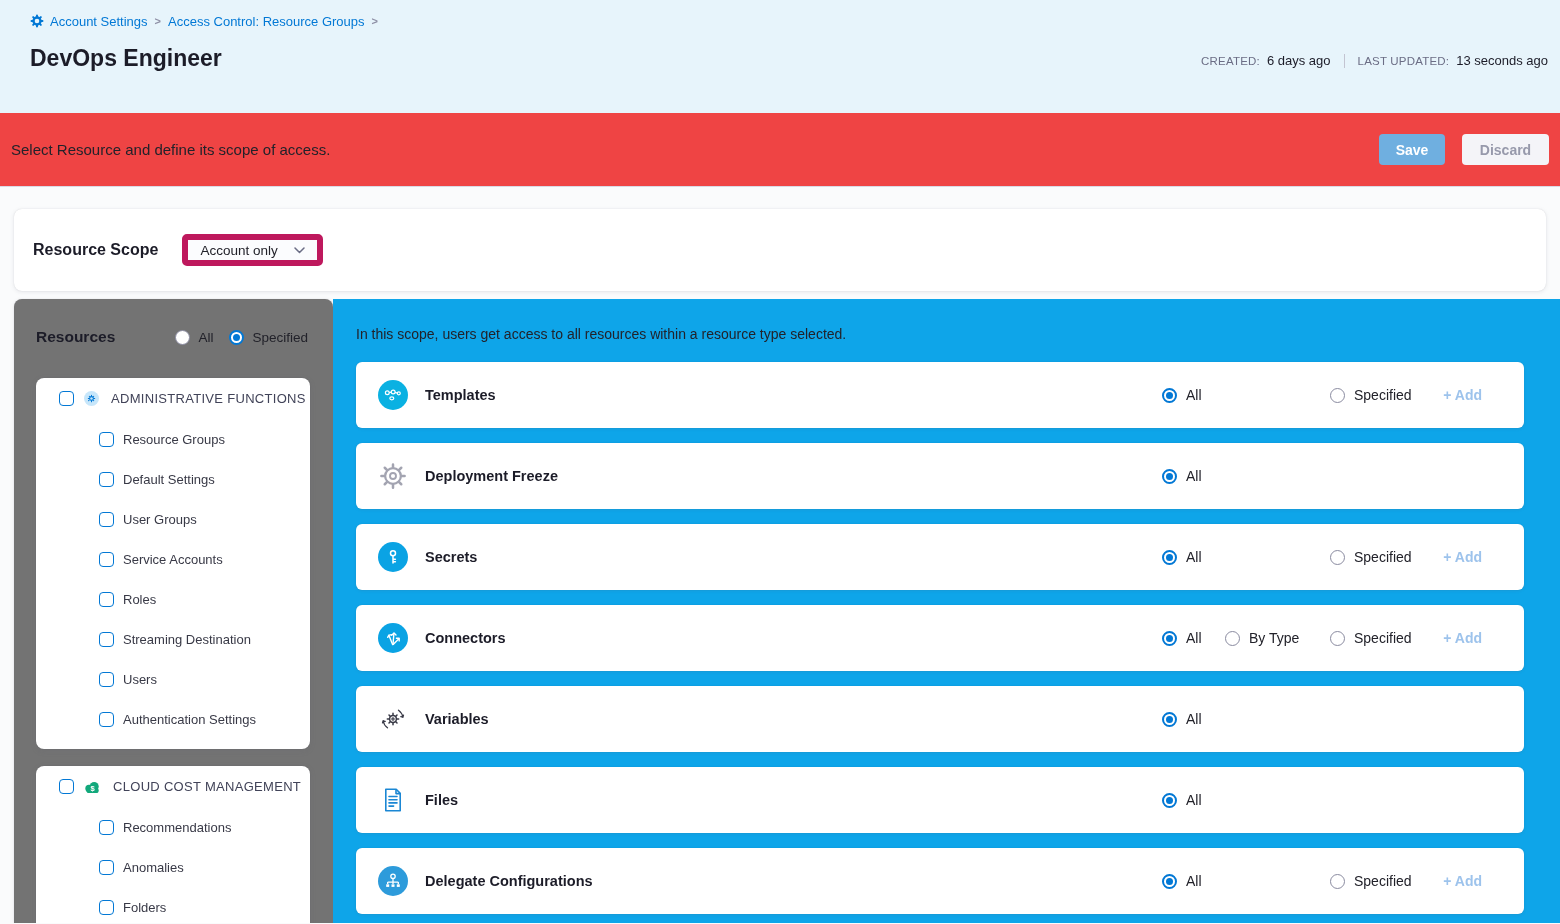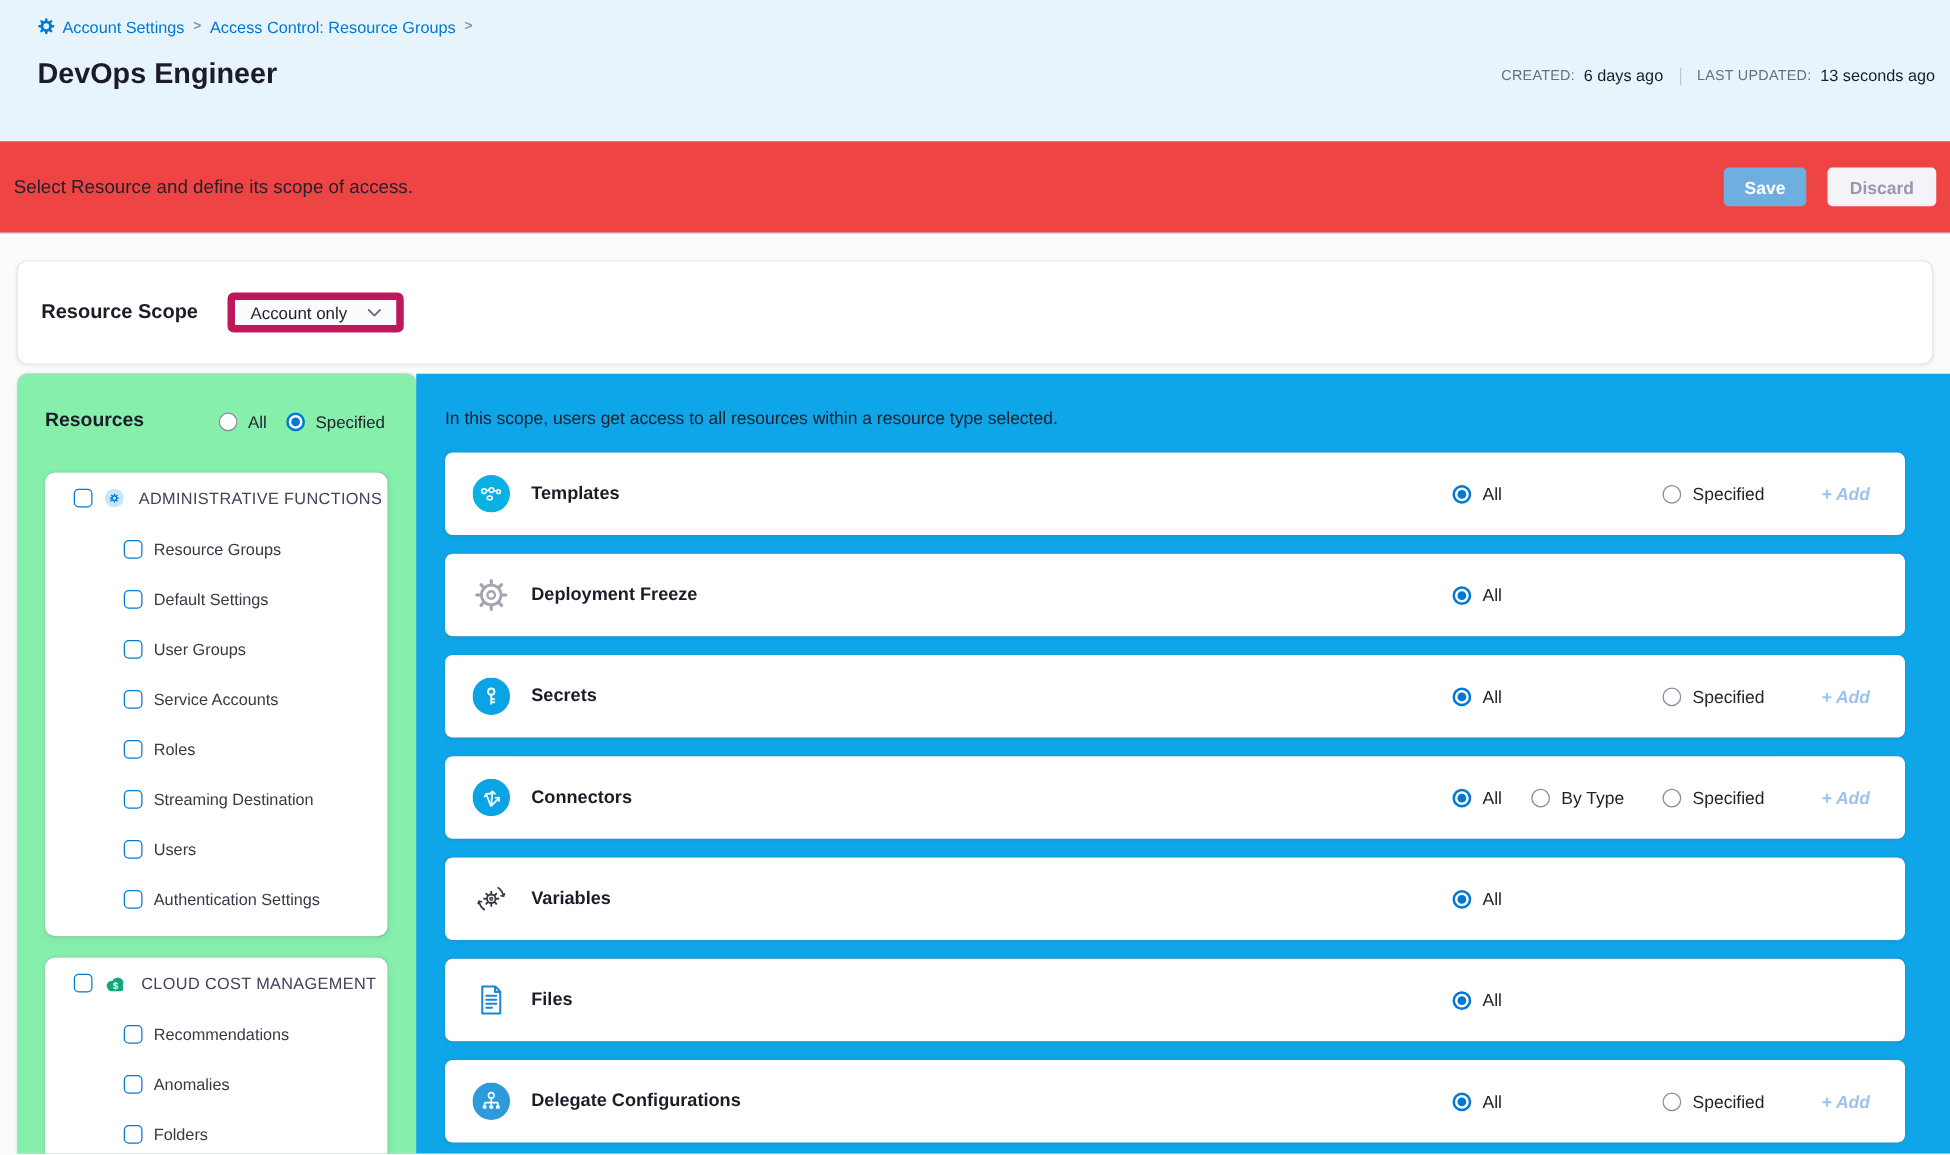--- a/index.html
+++ b/index.html
@@ -33,21 +33,21 @@
   .scope-card{width:1532px;height:82px;background:#fff;border-radius:8px;
     box-shadow:0 0 1px rgba(40,41,61,.16),0 1px 4px rgba(96,97,112,.14);
     display:flex;align-items:center;padding-left:19px;}
   .scope-label{font-size:16px;font-weight:700;color:#1c1c28;}
   .scope-select{margin-left:24px;height:32px;min-width:132px;border:6px solid #be185d;border-radius:5px;
     background:#fbfcfe;display:flex;align-items:center;padding:0 12px;font-family:inherit;
     font-size:13.5px;font-weight:500;color:#22222a;cursor:pointer;}
   .scope-select .chev{margin-left:16px;display:flex;}
   .content{display:flex;height:624px;margin-top:8px;}
   
-  .resources-panel{width:319px;flex:none;background:#86efac;border-radius:8px 8px 0 0;overflow:hidden;
+  .resources-panel{width:319px;flex:none;background:#737373;border-radius:8px 8px 0 0;overflow:hidden;
     box-shadow:0 0 1px rgba(40,41,61,.16),0 1px 4px rgba(96,97,112,.12);padding-top:29px;}
   .panel-head{display:flex;align-items:center;padding:0 25px 0 22px;}
   .panel-title{font-size:15.5px;font-weight:700;color:#1c1c28;}
   .panel-radios{margin-left:auto;display:flex;align-items:center;gap:16px;}
   .panel-radios .radio-opt{display:flex;align-items:center;gap:8px;font-size:13.5px;cursor:pointer;}
   .group-card{margin:32px 23px 0 22px;background:#fff;border-radius:8px;
     box-shadow:0 0 1px rgba(40,41,61,.2),0 2px 6px rgba(96,97,112,.14);padding:13px 0 10px;}
   .group-card + .group-card{margin-top:17px;}
   .group-head{display:flex;align-items:center;padding-left:23px;}
   .checkbox{width:15px;height:15px;border:1.5px solid var(--accent);border-radius:4px;background:#fff;flex:none;cursor:pointer;}
@@ -61,22 +61,22 @@
   .scope-desc{margin:0 0 20px;font-size:14px;color:#22222a;}
   .res-row{width:1168px;height:66px;background:#fff;border-radius:6px;margin-bottom:15px;
     box-shadow:0 0 1px rgba(40,41,61,.16),0 1px 3px rgba(96,97,112,.14);
     display:flex;align-items:center;padding-left:22px;}
   .row-icon{width:30px;height:30px;flex:none;display:flex;}
   .row-label{margin-left:17px;font-size:14.5px;font-weight:600;color:#1c1c28;}
   .row-controls{margin-left:auto;position:relative;width:364px;height:100%;flex:none;}
   .row-controls .radio-opt{position:absolute;top:50%;transform:translateY(-50%);
     display:flex;align-items:center;gap:9px;font-size:14px;cursor:pointer;}
   .opt-all{left:2px;} .opt-bytype{left:65px;} .opt-specified{left:170px;}
-  .add-link{position:absolute;right:28px;top:50%;transform:translateY(-50%);
-    font-size:14px;font-weight:700;color:var(--add);cursor:pointer;font-style:italic;}
+  .add-link{position:absolute;right:42px;top:50%;transform:translateY(-50%);
+    font-size:14px;font-weight:700;color:var(--add);cursor:pointer;}
   
   .radio{width:15px;height:15px;border-radius:50%;border:1.5px solid #8a8ba0;background:#fff;position:relative;flex:none;}
   .radio.sel{border:2px solid var(--accent);}
   .radio.sel::after{content:"";position:absolute;inset:2px;border-radius:50%;background:var(--accent);}
 </style>
 </head>
 <body>
 
 <div class="page">
 

